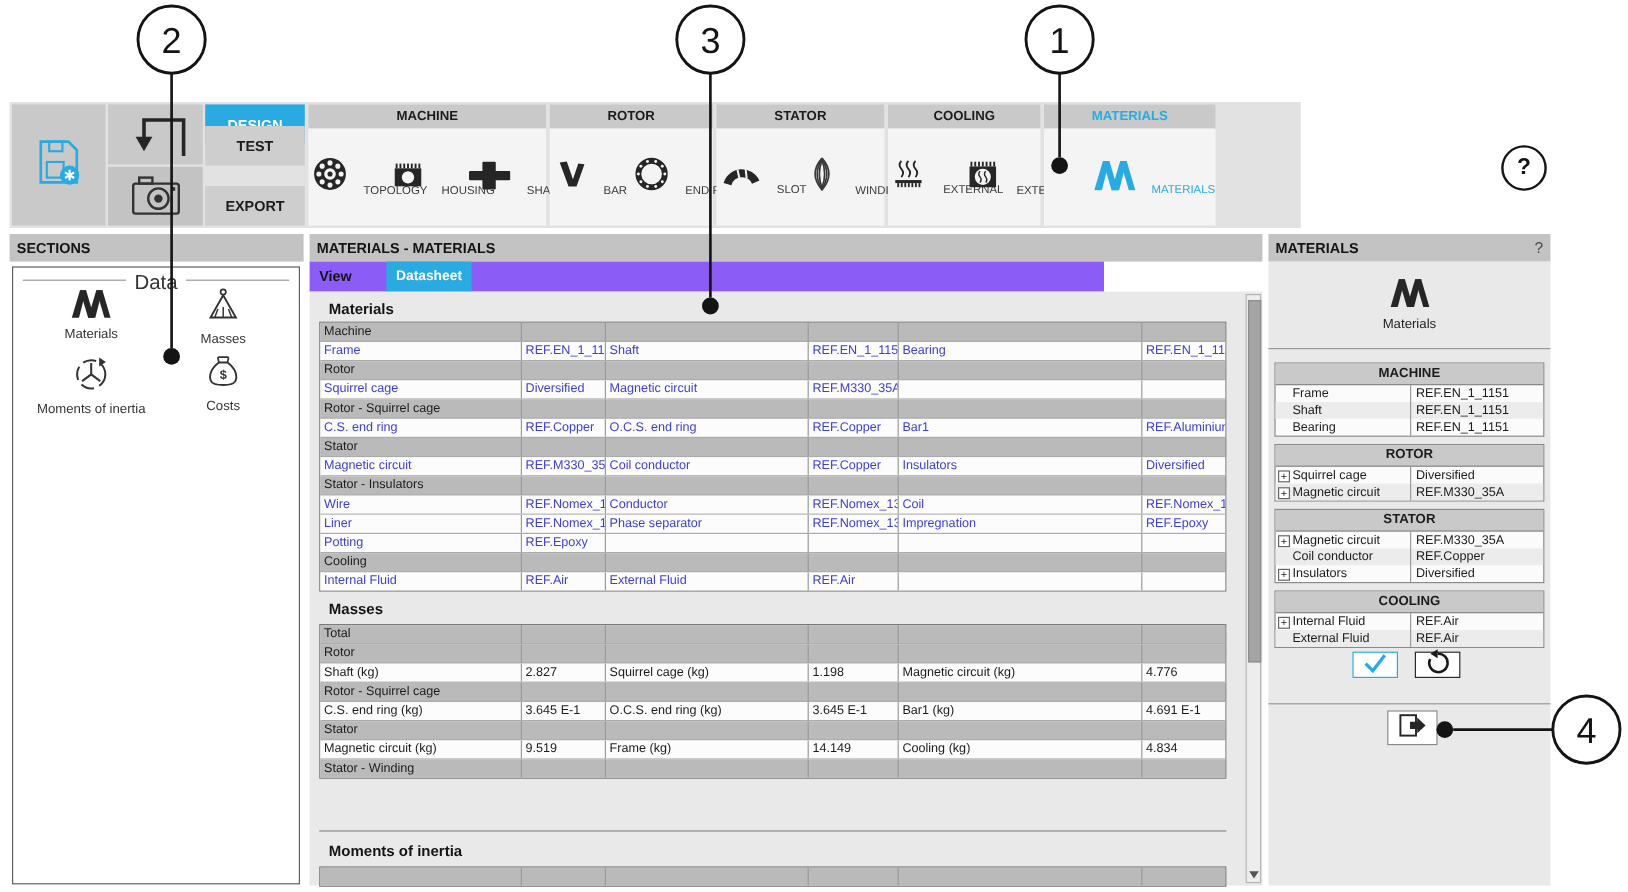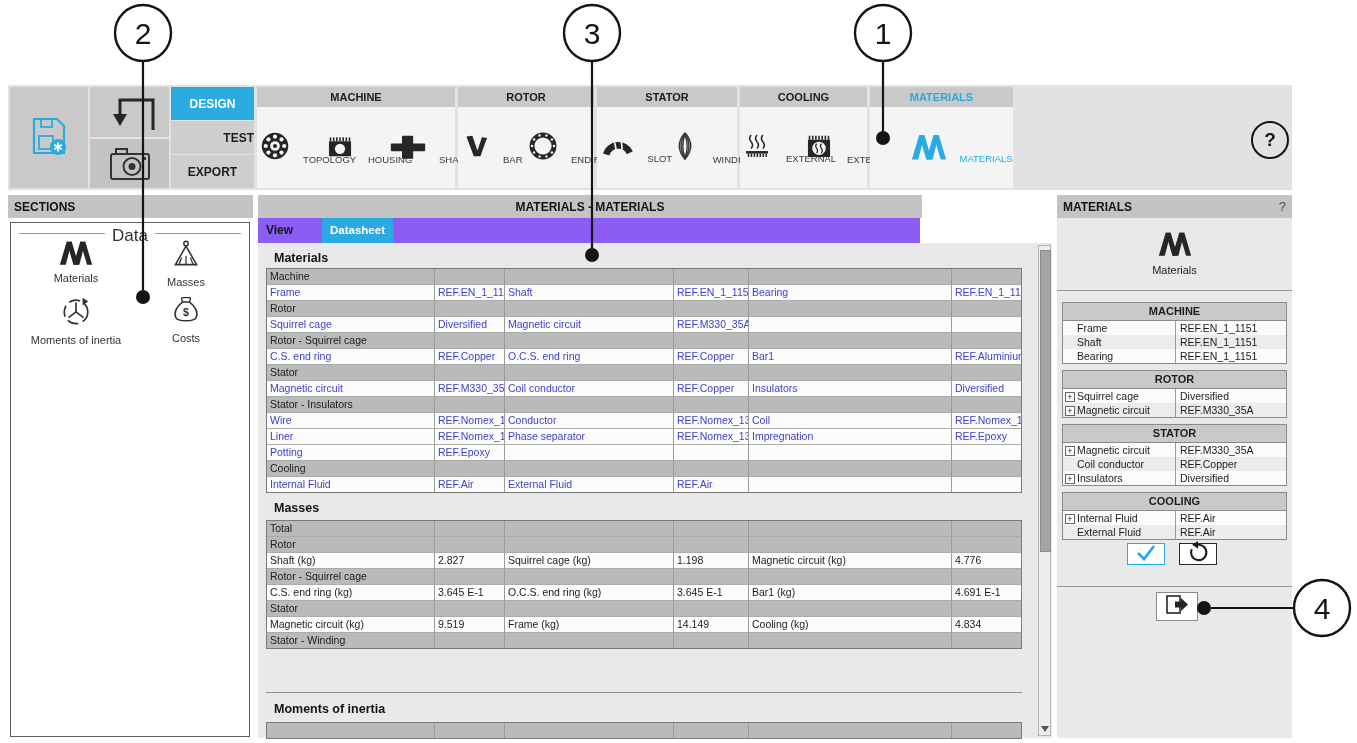--- a/index.html
+++ b/index.html
@@ -1,19 +1,19 @@
 <!DOCTYPE html>
 <html><head>
 <meta charset="utf-8">
 <style>
   html,body{margin:0;padding:0;background:#fff;}
   #app{position:relative;width:1357px;height:743px;background:#fff;font-family:"Liberation Sans","DejaVu Sans",sans-serif;overflow:hidden;}
   .abs{position:absolute;}
   
-  #toolbar{left:8px;top:85px;width:1284px;height:105px;background:#e2e2e2;}
+  #toolbar{left:8px;top:85px;width:1076px;height:105px;background:#e2e2e2;}
   .tool-box{position:absolute;background:#c9c9c9;display:flex;align-items:center;justify-content:center;}
   #save-box{left:2px;top:2px;width:78px;height:101px;}
   #arrow-box{left:82px;top:2px;width:79px;height:50px;}
   #camera-box{left:82px;top:54px;width:79px;height:49px;background:#c3c3c3;}
   .main-tab{position:absolute;left:163px;width:83px;height:33px;background:#cecece;display:flex;align-items:center;justify-content:center;font-size:12px;font-weight:bold;color:#1c1c1c;cursor:default;}
   .main-tab.active{background:#29abe2;color:#fff;}
   .tgroup{position:absolute;top:2px;height:101px;background:#f4f4f4;}
   .tgroup-title{height:20px;line-height:20px;text-align:center;background:#c9c9c9;font-size:11px;font-weight:bold;color:#1c1c1c;}
   .tgroup-title.blue{color:#29abe2;}
   .tgroup-body{display:flex;justify-content:space-evenly;align-items:center;height:81px;}
@@ -24,21 +24,21 @@
   
   .band{position:absolute;height:23px;background:#c3c3c3;display:flex;align-items:center;font-size:12px;font-weight:bold;color:#141414;padding:0 6px;box-sizing:border-box;}
   
   #sections-band{left:8px;top:195px;width:245px;}
   #sections-box{left:10px;top:222px;width:238px;height:513px;background:#fff;border:1px solid #5f5f5f;}
   .data-sep{position:absolute;left:8px;right:8px;top:10px;border-top:1px solid #999;}
   .data-legend{position:absolute;top:3px;left:50%;transform:translateX(-50%);background:#fff;padding:0 7px;font-size:17px;color:#333;}
   .sec-item{position:absolute;width:110px;display:flex;flex-direction:column;align-items:center;gap:3px;cursor:default;}
   .sec-item .slabel{font-size:11px;color:#333;white-space:nowrap;}
   
-  #main-band{left:258px;top:195px;width:664px;justify-content:center;}
+  #main-band{left:258px;top:195px;width:794px;}
   #main-tabs{left:258px;top:218px;width:662px;height:25px;background:#8b5cf6;}
   .view-tab{position:absolute;left:0;top:0;width:64px;height:25px;line-height:25px;padding-left:8px;font-size:12px;font-weight:bold;color:#141414;box-sizing:border-box;}
   .datasheet-tab{position:absolute;left:64px;top:0;width:71px;height:25px;line-height:25px;text-align:center;font-size:11.5px;font-weight:bold;color:#fff;background:#29abe2;}
   #main-content{left:258px;top:243px;width:794px;height:495px;background:#e9e9e9;}
   .sec-heading{position:absolute;left:16px;font-size:12.5px;font-weight:bold;color:#141414;}
   .dtable{position:absolute;left:8px;width:756px;border:1px solid #7a7a7a;background:#fcfcfc;box-sizing:border-box;}
   .t-row{display:grid;grid-template-columns:168px 70px 169px 75px 203px 1fr;height:15px;border-bottom:1px solid #ababab;background:#fcfcfc;}
   .t-row:last-child{border-bottom:none;}
   .t-row.t-group{background:#bababa;}
   .t-cell{font-size:10.5px;line-height:14px;padding:0 3px;border-right:1px solid #9b9b9b;overflow:hidden;white-space:nowrap;box-sizing:border-box;color:#1c1c1c;}
@@ -114,21 +114,21 @@
           <circle cx="25" cy="25.5" r="8.5" fill="none" stroke="#333" stroke-width="2"></circle>
           <circle cx="25" cy="25.5" r="3.5" fill="#333"></circle>
           <rect x="36" y="16" width="3" height="3" fill="#333"></rect>
         </svg>
       </span>
     </div>
 
     <div class="main-tab active" style="top:2px;">
         <span>DESIGN</span>
       </div>
-    <div class="main-tab" style="top:36px;justify-content:flex-end;">
+    <div class="main-tab" style="top:20px;">
         <span>TEST</span>
       </div>
     <div class="main-tab" style="top:70px;">
         <span>EXPORT</span>
       </div>
 
     <div class="tgroup" style="left:249px;width:198px;">
       <div class="tgroup-title">MACHINE</div>
       <div class="tgroup-body">
         <div class="titem">

